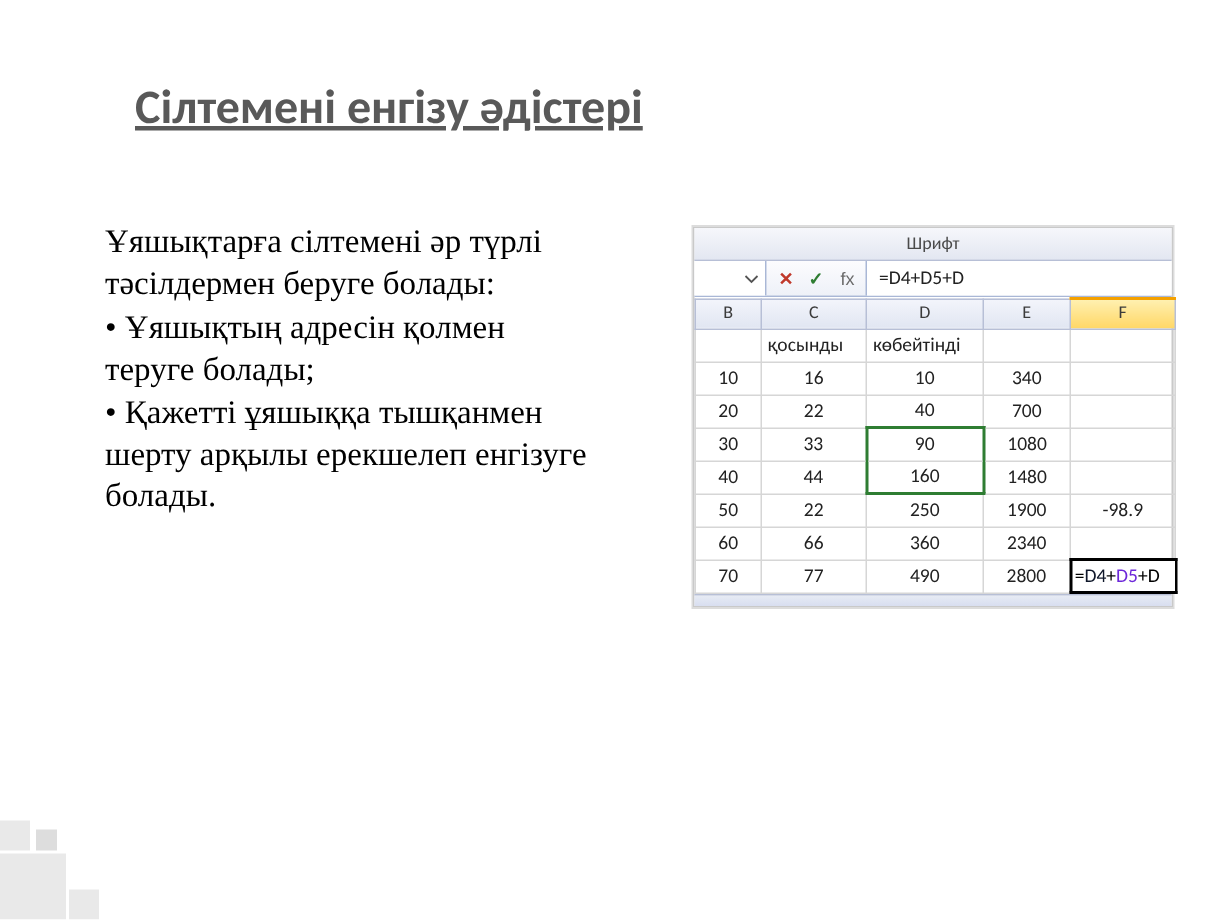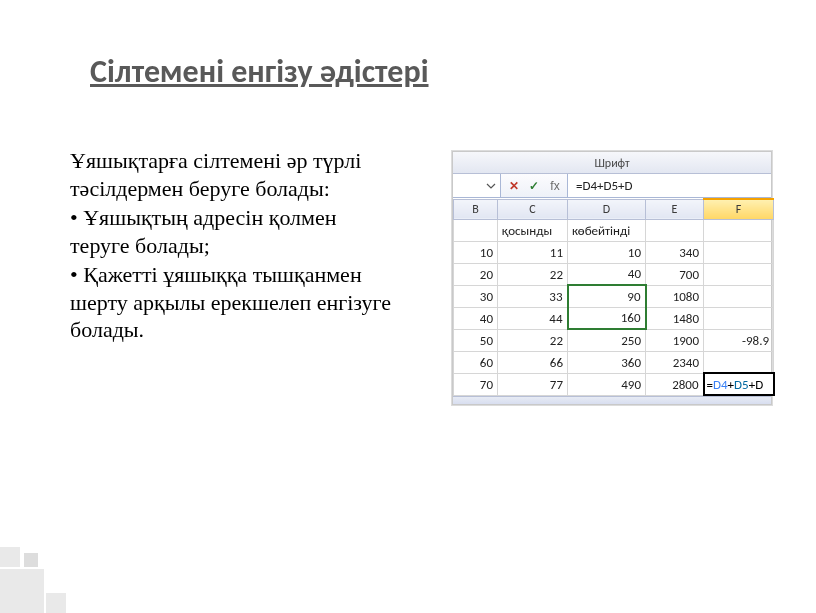--- a/index.html
+++ b/index.html
@@ -29,21 +29,21 @@
     .title {
       font-family: Calibri, Arial, sans-serif;
       font-size: 32px;
       color: #595959;
       text-decoration: underline;
       margin-bottom: 56px;
       margin-left: 20px;
     }
     .content {
       display: flex;
-      gap: 8px;
+      gap: 18px;
     }
     .text-col {
       flex: 0 0 330px;
       font-size: 22px;
       line-height: 1.25;
       color: #000;
     }
     .text-col p { margin-bottom: 2px; }
     .excel-col {
       flex: 1;
@@ -132,41 +132,41 @@
       text-align: center;
     }
     table.sheet th.colF {
       background: linear-gradient(#fff0b0,#ffd766);
       border-top: 2px solid #f4a100;
     }
     table.sheet td {
       border: 1px solid #d6d6d6;
       height: 22px;
       padding: 0 4px;
-      text-align: right;
+      text-align: center;
       font-size: 13px;
       position: relative;
     }
     table.sheet tr.hdrrow td {
       text-align: left;
       font-weight: normal;
     }
     .sel-top { border-top: 2px solid #2e7d32 !important; margin-top: 16px; }
     .sel-left { border-left: 2px solid #2e7d32 !important; }
     .sel-right { border-right: 2px solid #2e7d32 !important; }
     .sel-bottom { border-bottom: 2px solid #2e7d32 !important; margin-left: 36px; }
     .edit-cell {
       border: 2px solid #000 !important;
       text-align: left !important;
       padding-left: 2px !important;
       background: #fff;
       font-size: 12px;
     }
-    .edit-cell .tok-d4 { color: #3b82f6; }
-    .edit-cell .tok-d5 { color: #0369a1; }
+    .edit-cell .tok-d4 { color: #0f172a; }
+    .edit-cell .tok-d5 { color: #6d28d9; }
     .edit-cell .tok-op { color: #000; }
     .bottom-bar {
       height: 8px;
       background: linear-gradient(#e7ebf4,#d8def0);
       border-top: 1px solid #b7bfd6;
     }
   </style>
 </head>
 <body>
 
@@ -225,21 +225,21 @@
           <tbody>
             <tr class="hdrrow">
               <td></td>
               <td>қосынды</td>
               <td>көбейтінді</td>
               <td></td>
               <td></td>
             </tr>
             <tr>
               <td>10</td>
-              <td>11</td>
+              <td>16</td>
               <td>10</td>
               <td>340</td>
               <td></td>
             </tr>
             <tr>
               <td>20</td>
               <td>22</td>
               <td>40</td>
               <td>700</td>
               <td></td>

